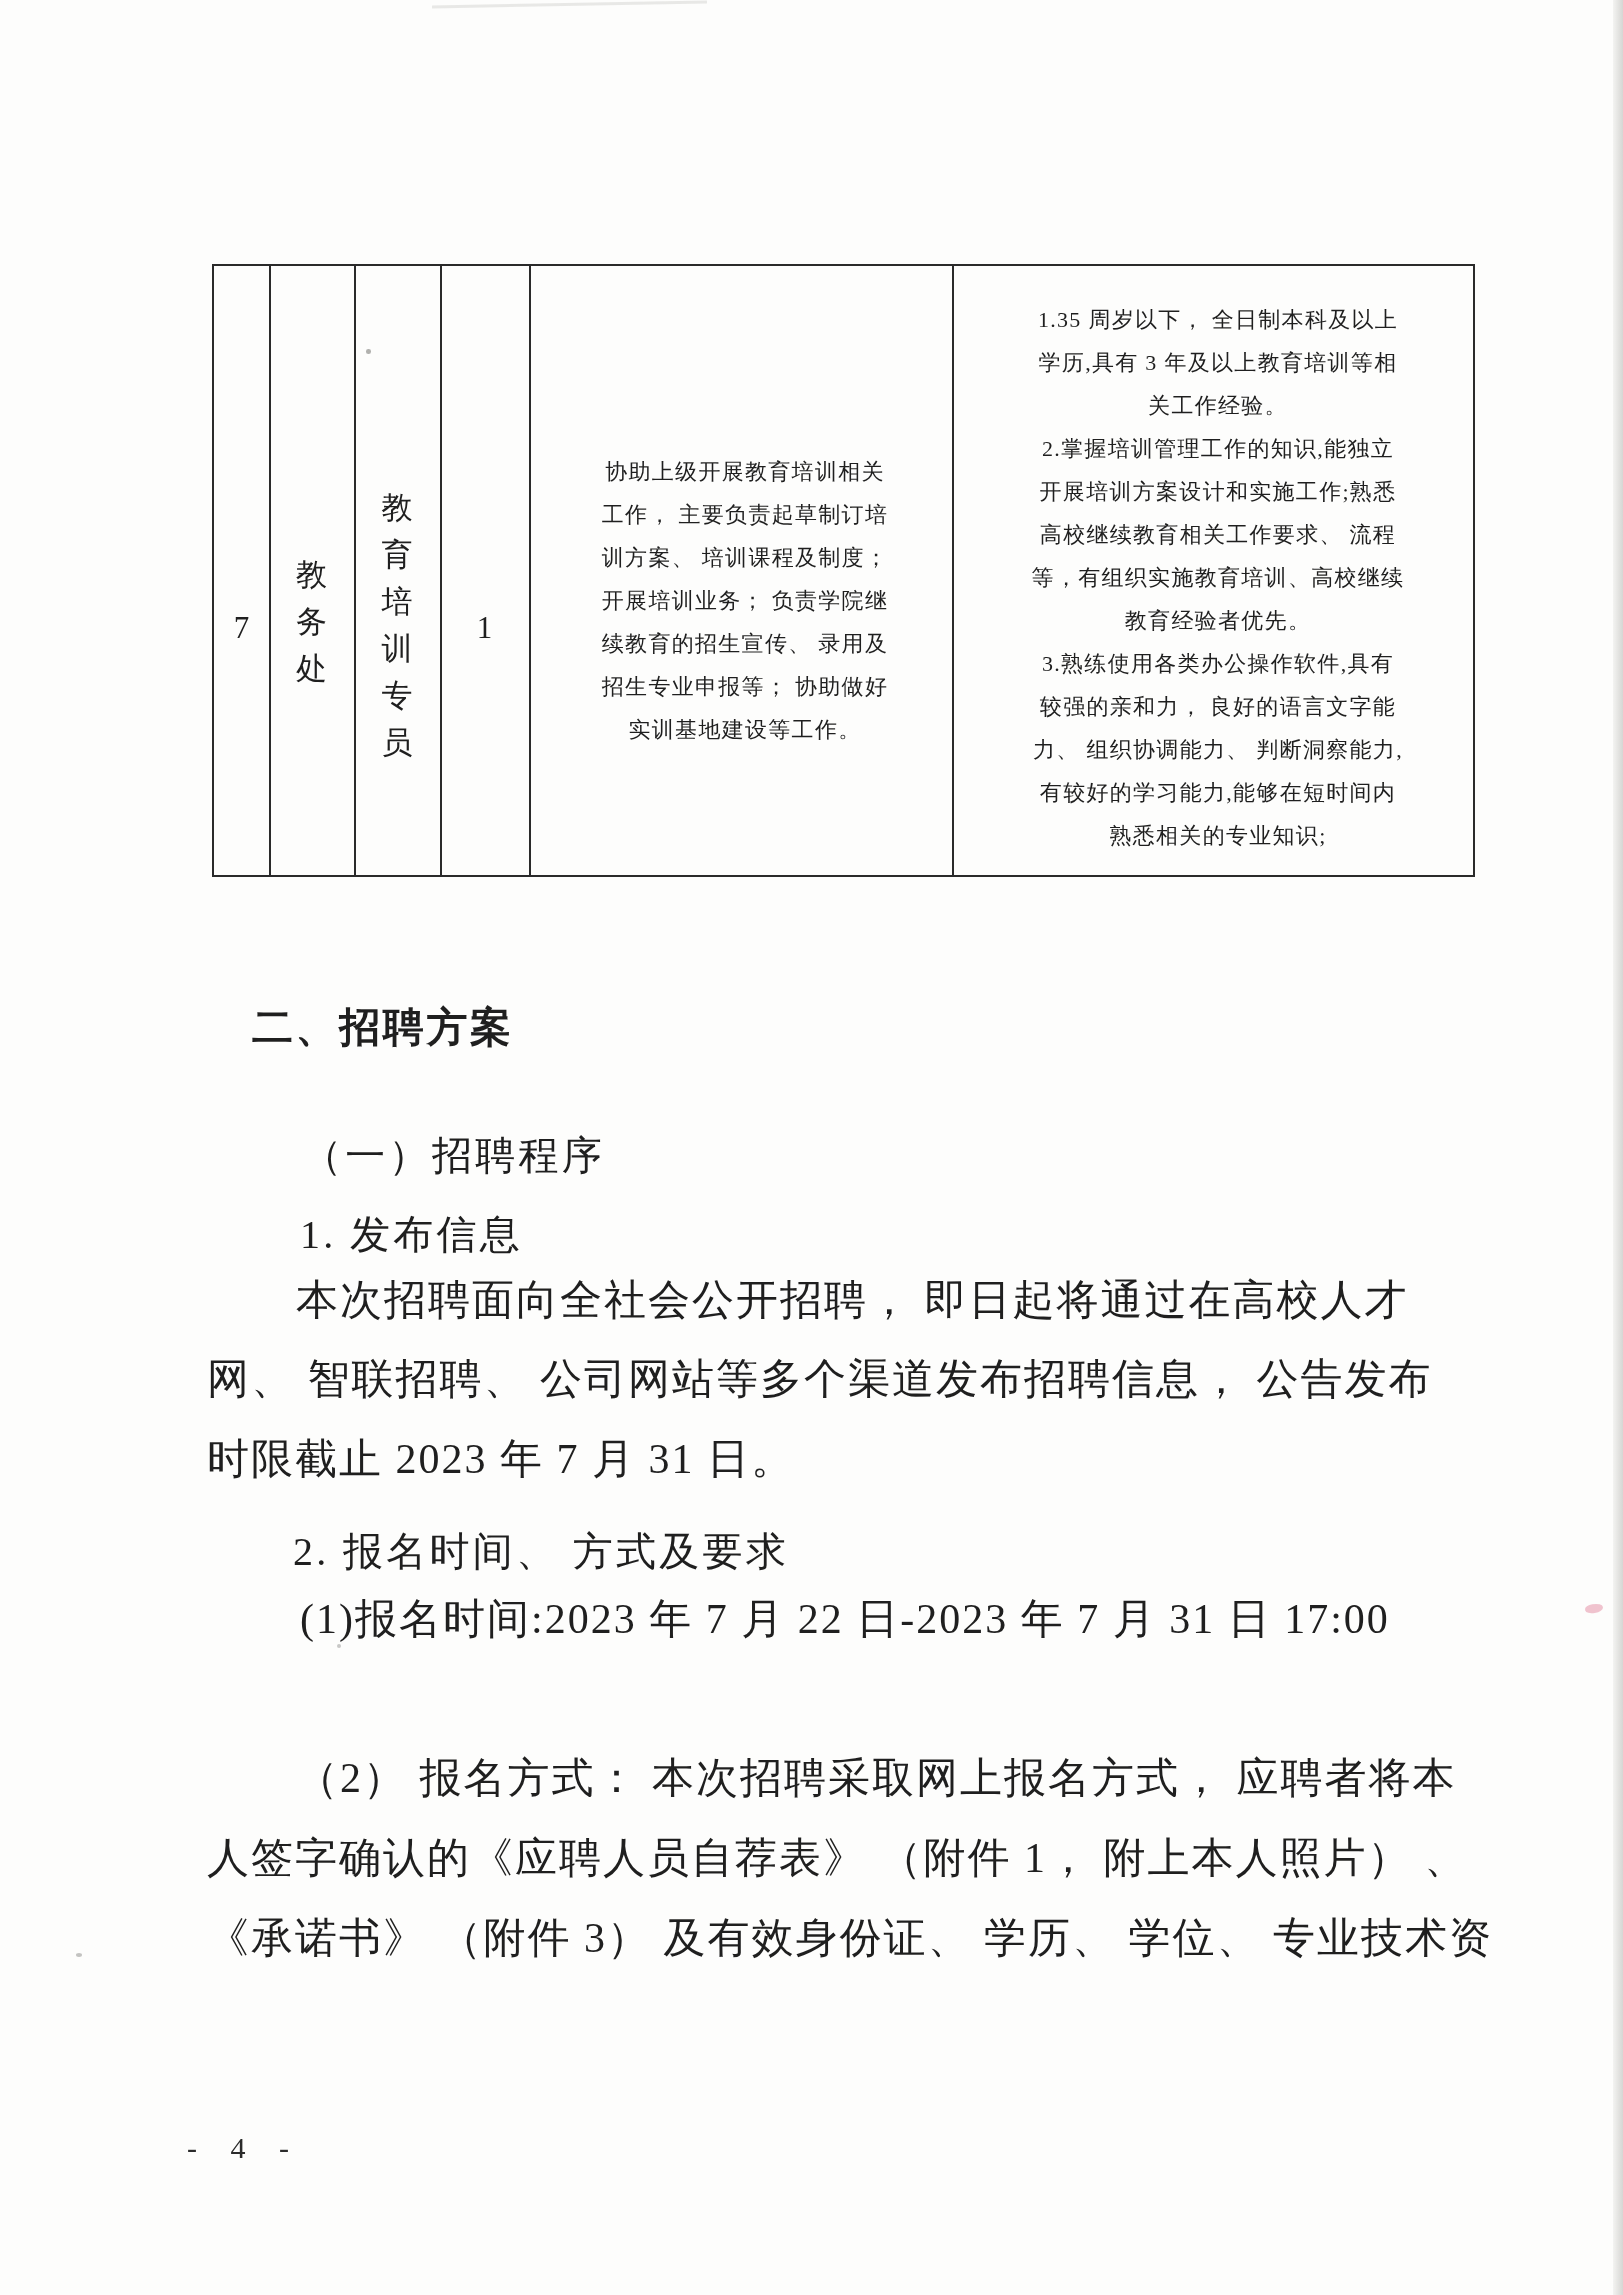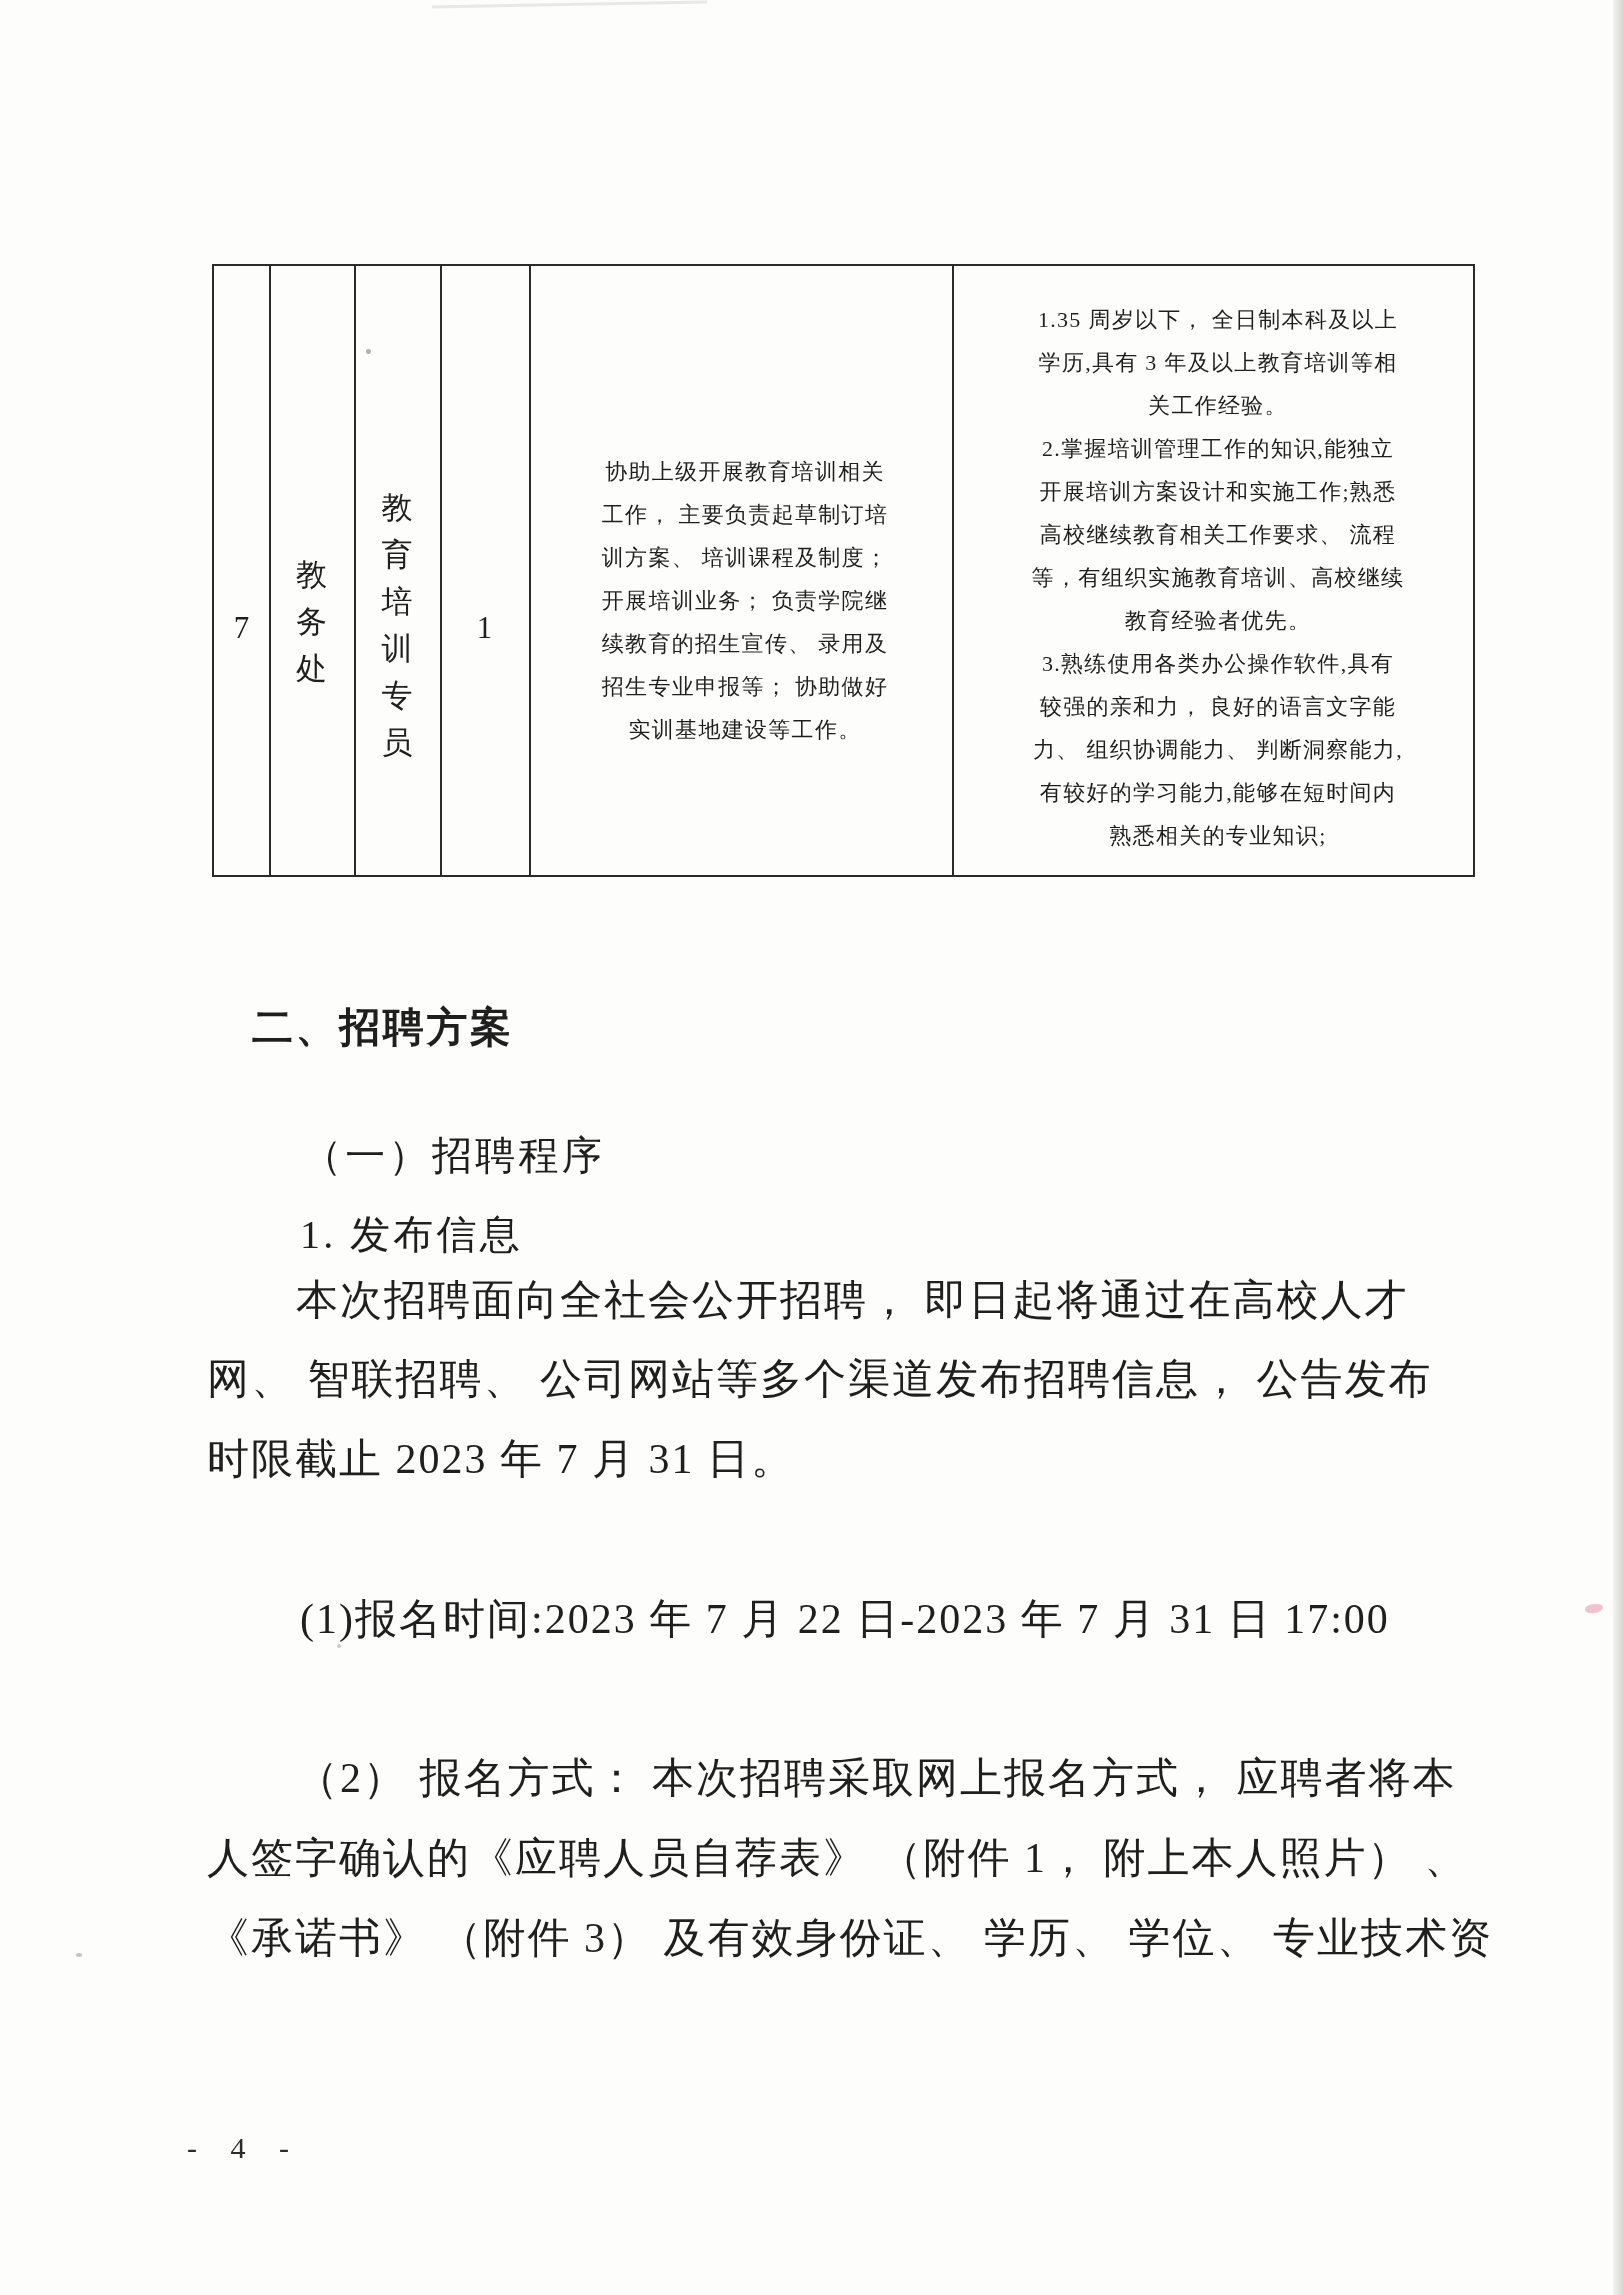--- a/index.html
+++ b/index.html
@@ -116,20 +116,21 @@
   <div class="bline h-black" style="left:252px;top:1004px">二、招聘方案</div>
 
   <div class="bline h-kai" style="left:302px;top:1120px">（一）招聘程序</div>
 
   <div class="bline h-kai" style="left:300px;top:1199px">1. 发布信息</div>
 
   <div class="bline" style="left:296px;top:1277px">本次招聘面向全社会公开招聘， 即日起将通过在高校人才</div>
   <div class="bline" style="left:207px;top:1356px">网、 智联招聘、 公司网站等多个渠道发布招聘信息， 公告发布</div>
   <div class="bline" style="left:207px;top:1436px">时限截止 2023 年 7 月 31 日。</div>
 
+  <div class="bline h-kai" style="left:293px;top:1516px">2. 报名时间、 方式及要求</div>
 
   <div class="bline" style="left:300px;top:1596px">(1)报名时间:2023 年 7 月 22 日-2023 年 7 月 31 日 17:00</div>
   <div class="bline" style="left:296px;top:1755px">（2） 报名方式： 本次招聘采取网上报名方式， 应聘者将本</div>
   <div class="bline" style="left:207px;top:1835px">人签字确认的《应聘人员自荐表》 （附件 1， 附上本人照片） 、</div>
   <div class="bline" style="left:207px;top:1915px">《承诺书》 （附件 3） 及有效身份证、 学历、 学位、 专业技术资</div>
 
   <div class="pagenum">- 4 -</div>
 
   <div class="edge-strip"></div>
   <div class="pink-mark"></div>

